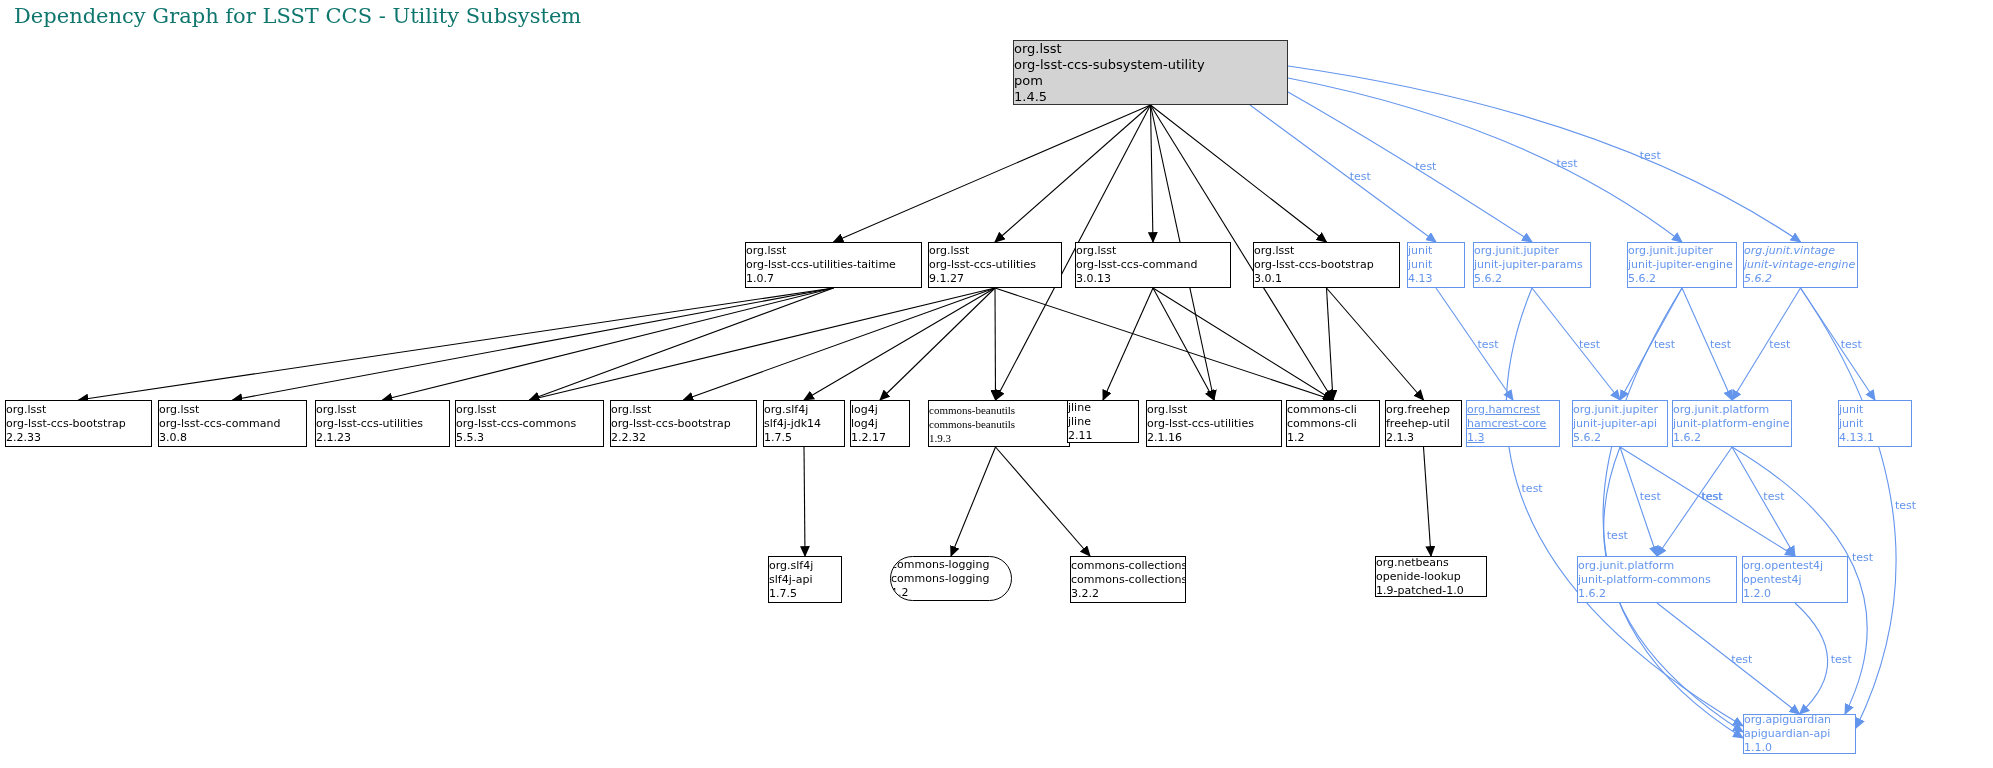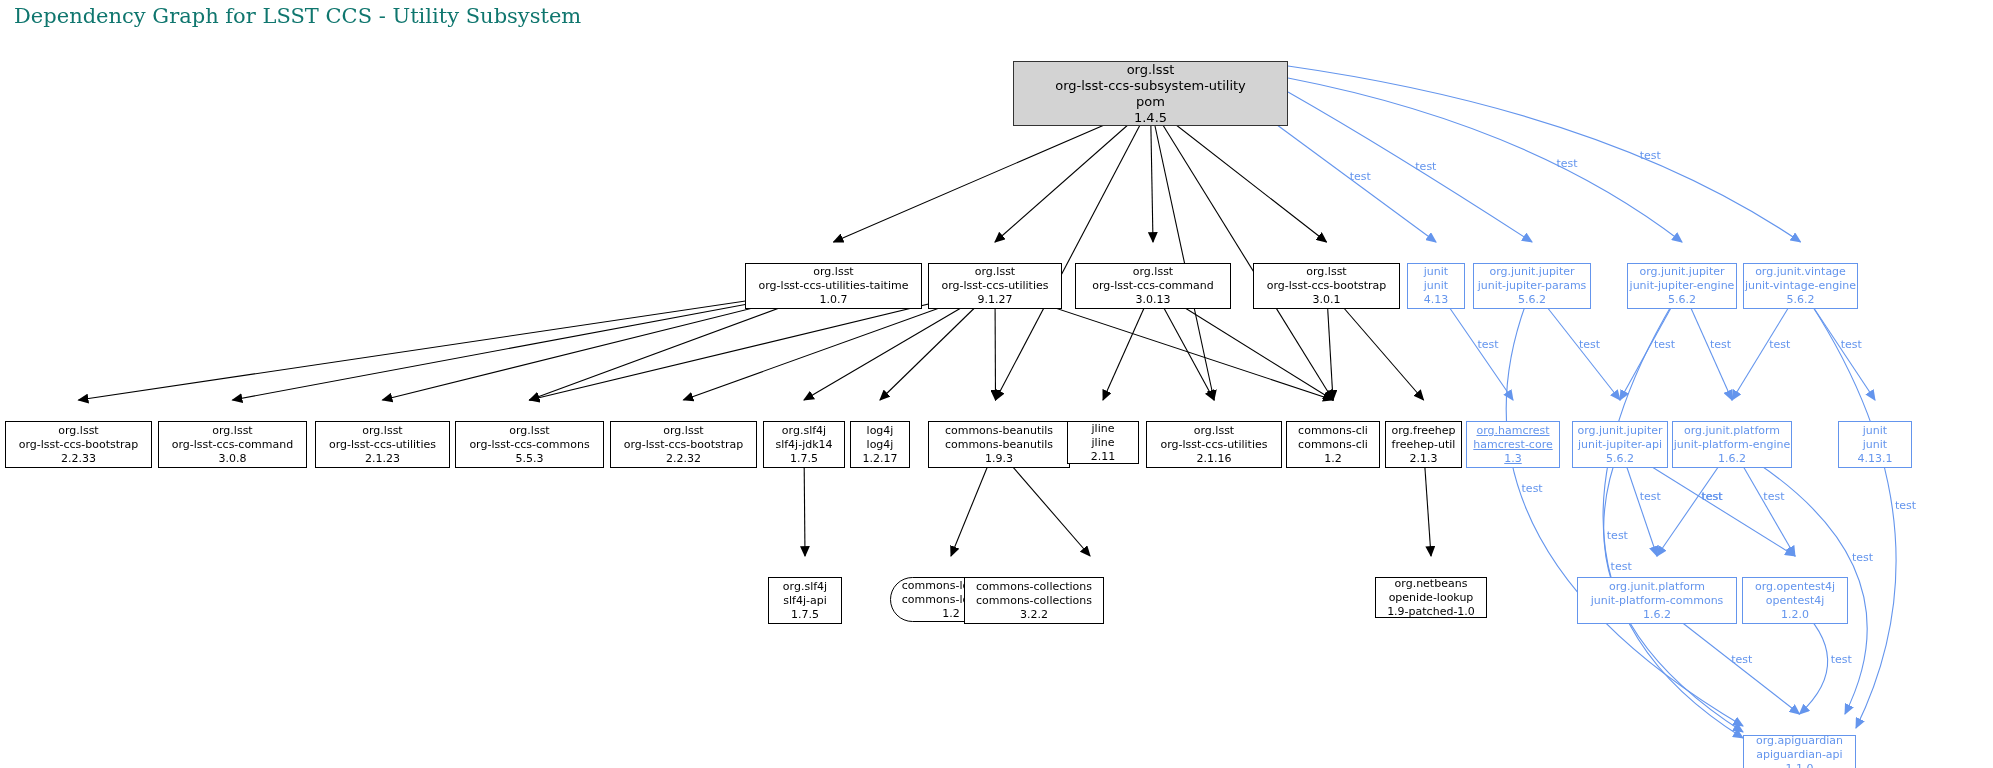--- a/index.html
+++ b/index.html
@@ -5,22 +5,22 @@
   html,body{margin:0;padding:0;background:#ffffff;}
   body{width:1993px;height:768px;position:relative;overflow:hidden;
        font-family:"DejaVu Sans","Liberation Sans",sans-serif;}
   #canvas{position:absolute;left:0;top:0;width:1993px;height:768px;}
   #edges-layer{position:absolute;left:0;top:0;z-index:1;}
   #title{position:absolute;left:14px;top:4px;z-index:3;
          font-family:"DejaVu Serif","Liberation Serif",serif;
          font-size:21px;color:#0f766e;white-space:nowrap;}
   .node{position:absolute;z-index:2;box-sizing:border-box;
         display:flex;flex-direction:column;justify-content:center;
-        text-align:center;background:#ffffff;border:1px solid #000;
-        font-size:11px;line-height:14px;color:#000;overflow:hidden;margin-top:21px;}
+        text-align:left;background:#ffffff;border:1px solid #000;
+        font-size:11px;line-height:14px;color:#000;overflow:hidden;}
   .node .nl{white-space:nowrap;}
   .node.root{background:var(--root-fill,#d3d3d3);border:1px solid #333;
              font-size:13px;line-height:16px;}
   .node.test{border:1px solid var(--accent,#6495ED);color:var(--accent,#6495ED);}
   .edge-label{font-size:11px;fill:var(--accent,#6495ED);}
 </style>
 </head>
 <body style="--accent: #6495ED; --root-fill: #d3d3d3;">
 
 <div id="canvas">
@@ -142,21 +142,21 @@
       <div class="node test" style="left: 1473px; top: 242px; width: 118px; height: 46px;">
         <div class="nl">org.junit.jupiter</div>
         <div class="nl">junit-jupiter-params</div>
         <div class="nl">5.6.2</div>
       </div>
       <div class="node test" style="left: 1627px; top: 242px; width: 110px; height: 46px;">
         <div class="nl">org.junit.jupiter</div>
         <div class="nl">junit-jupiter-engine</div>
         <div class="nl">5.6.2</div>
       </div>
-      <div class="node test" style="left: 1743px; top: 242px; width: 115px; height: 46px;">
+      <div class="node test" style="left: 1743px; top: 242px; width: 115px; height: 46px; font-style: italic;">
         <div class="nl">org.junit.vintage</div>
         <div class="nl">junit-vintage-engine</div>
         <div class="nl">5.6.2</div>
       </div>
       <div class="node " style="left: 5px; top: 400px; width: 147px; height: 47px;">
         <div class="nl">org.lsst</div>
         <div class="nl">org-lsst-ccs-bootstrap</div>
         <div class="nl">2.2.33</div>
       </div>
       <div class="node " style="left: 158px; top: 400px; width: 149px; height: 47px;">
@@ -182,21 +182,21 @@
       <div class="node " style="left: 763px; top: 400px; width: 82px; height: 47px;">
         <div class="nl">org.slf4j</div>
         <div class="nl">slf4j-jdk14</div>
         <div class="nl">1.7.5</div>
       </div>
       <div class="node " style="left: 850px; top: 400px; width: 60px; height: 47px;">
         <div class="nl">log4j</div>
         <div class="nl">log4j</div>
         <div class="nl">1.2.17</div>
       </div>
-      <div class="node " style="left: 928px; top: 400px; width: 142px; height: 47px;">
+      <div class="node " style="left: 928px; top: 400px; width: 142px; height: 47px; font-family: Liberation Serif, serif;">
         <div class="nl">commons-beanutils</div>
         <div class="nl">commons-beanutils</div>
         <div class="nl">1.9.3</div>
       </div>
       <div class="node " style="left: 1067px; top: 400px; width: 72px; height: 43px;">
         <div class="nl">jline</div>
         <div class="nl">jline</div>
         <div class="nl">2.11</div>
       </div>
       <div class="node " style="left: 1146px; top: 400px; width: 136px; height: 47px;">
@@ -237,21 +237,21 @@
       <div class="node " style="left: 768px; top: 556px; width: 74px; height: 47px;">
         <div class="nl">org.slf4j</div>
         <div class="nl">slf4j-api</div>
         <div class="nl">1.7.5</div>
       </div>
       <div class="node " style="left: 890px; top: 556px; width: 122px; height: 45px; border-radius: 23px;">
         <div class="nl">commons-logging</div>
         <div class="nl">commons-logging</div>
         <div class="nl">1.2</div>
       </div>
-      <div class="node " style="left: 964px; top: 556px; width: 140px; height: 47px;">
+      <div class="node " style="left: 1070px; top: 556px; width: 116px; height: 47px;">
         <div class="nl">commons-collections</div>
         <div class="nl">commons-collections</div>
         <div class="nl">3.2.2</div>
       </div>
       <div class="node " style="left: 1375px; top: 556px; width: 112px; height: 41px;">
         <div class="nl">org.netbeans</div>
         <div class="nl">openide-lookup</div>
         <div class="nl">1.9-patched-1.0</div>
       </div>
       <div class="node test" style="left: 1577px; top: 556px; width: 160px; height: 47px;">

